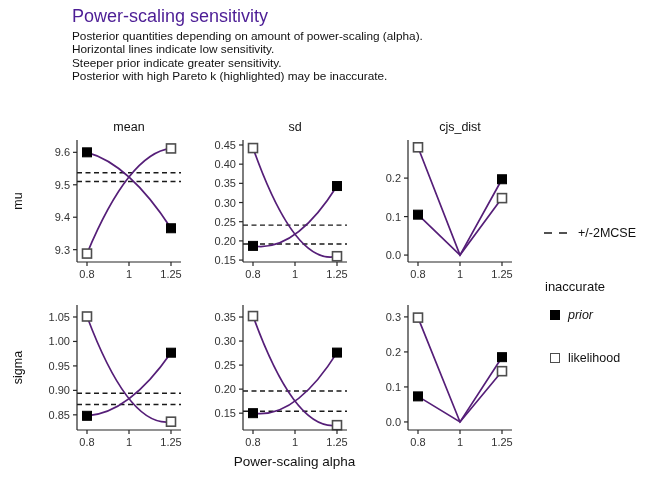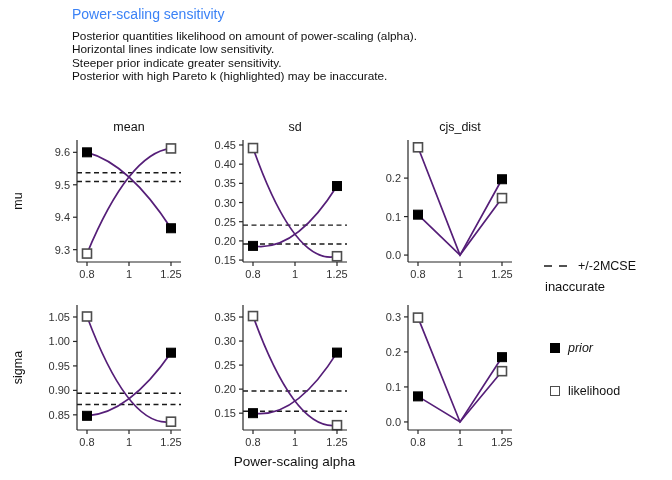--- a/index.html
+++ b/index.html
@@ -7,46 +7,46 @@
     position:relative;
     width:672px;height:480px;
     background:#ffffff;
     font-family:"Liberation Sans", sans-serif;
     color:#000;
     overflow:hidden;
   }
   #plot-svg{position:absolute;left:0;top:0;}
   .fig-title{
     position:absolute;left:72px;top:6px;
-    font-size:14px;color:#3b82f6;
+    font-size:18px;color:#4c1d95;
   }
   .fig-subtitle{
     position:absolute;left:72px;top:30px;
     font-size:11.8px;line-height:13.4px;color:#111;
   }
   .legend{position:absolute;left:537px;top:0;width:135px;}
-  .legend-row{position:absolute;display:flex;align-items:center;gap:8px;margin-top:33px;}
+  .legend-row{position:absolute;display:flex;align-items:center;gap:8px;}
   .legend-mcse{left:6px;top:226px;}
   .legend-component-title{position:absolute;left:8px;top:279px;font-size:13px;color:#111;}
   .legend-item-prior{left:13px;top:308px;font-style:italic;}
   .legend-item-likelihood{left:13px;top:351px;}
   .legend-label{font-size:12.5px;color:#111;white-space:nowrap;}
   .sq{display:inline-block;width:10px;height:10px;box-sizing:border-box;}
   .sq-filled{background:#000;}
   .sq-open{background:#fff;border:1.6px solid #4d4d4d;}
 </style>
 </head>
 <body>
 
 <div id="figure">
 
   <div class="fig-title">Power-scaling sensitivity</div>
 
   <div class="fig-subtitle">
-    <div>Posterior quantities likelihood on amount of power-scaling (alpha).</div>
+    <div>Posterior quantities depending on amount of power-scaling (alpha).</div>
     <div>Horizontal lines indicate low sensitivity.</div>
     <div>Steeper prior indicate greater sensitivity.</div>
     <div>Posterior with high Pareto k (highlighted) may be inaccurate.</div>
   </div>
 
   <svg id="plot-svg" width="672" height="480">
       <g>
         <text x="129" y="131" text-anchor="middle" font-size="12.5" fill="#111111">mean</text>
         <line x1="77" x2="181" y1="181.5319148936171" y2="181.5319148936171" stroke="#1a1a1a" stroke-width="1.4" stroke-dasharray="5 3.5"></line>
         <line x1="77" x2="181" y1="172.77127659574444" y2="172.77127659574444" stroke="#1a1a1a" stroke-width="1.4" stroke-dasharray="5 3.5"></line>

